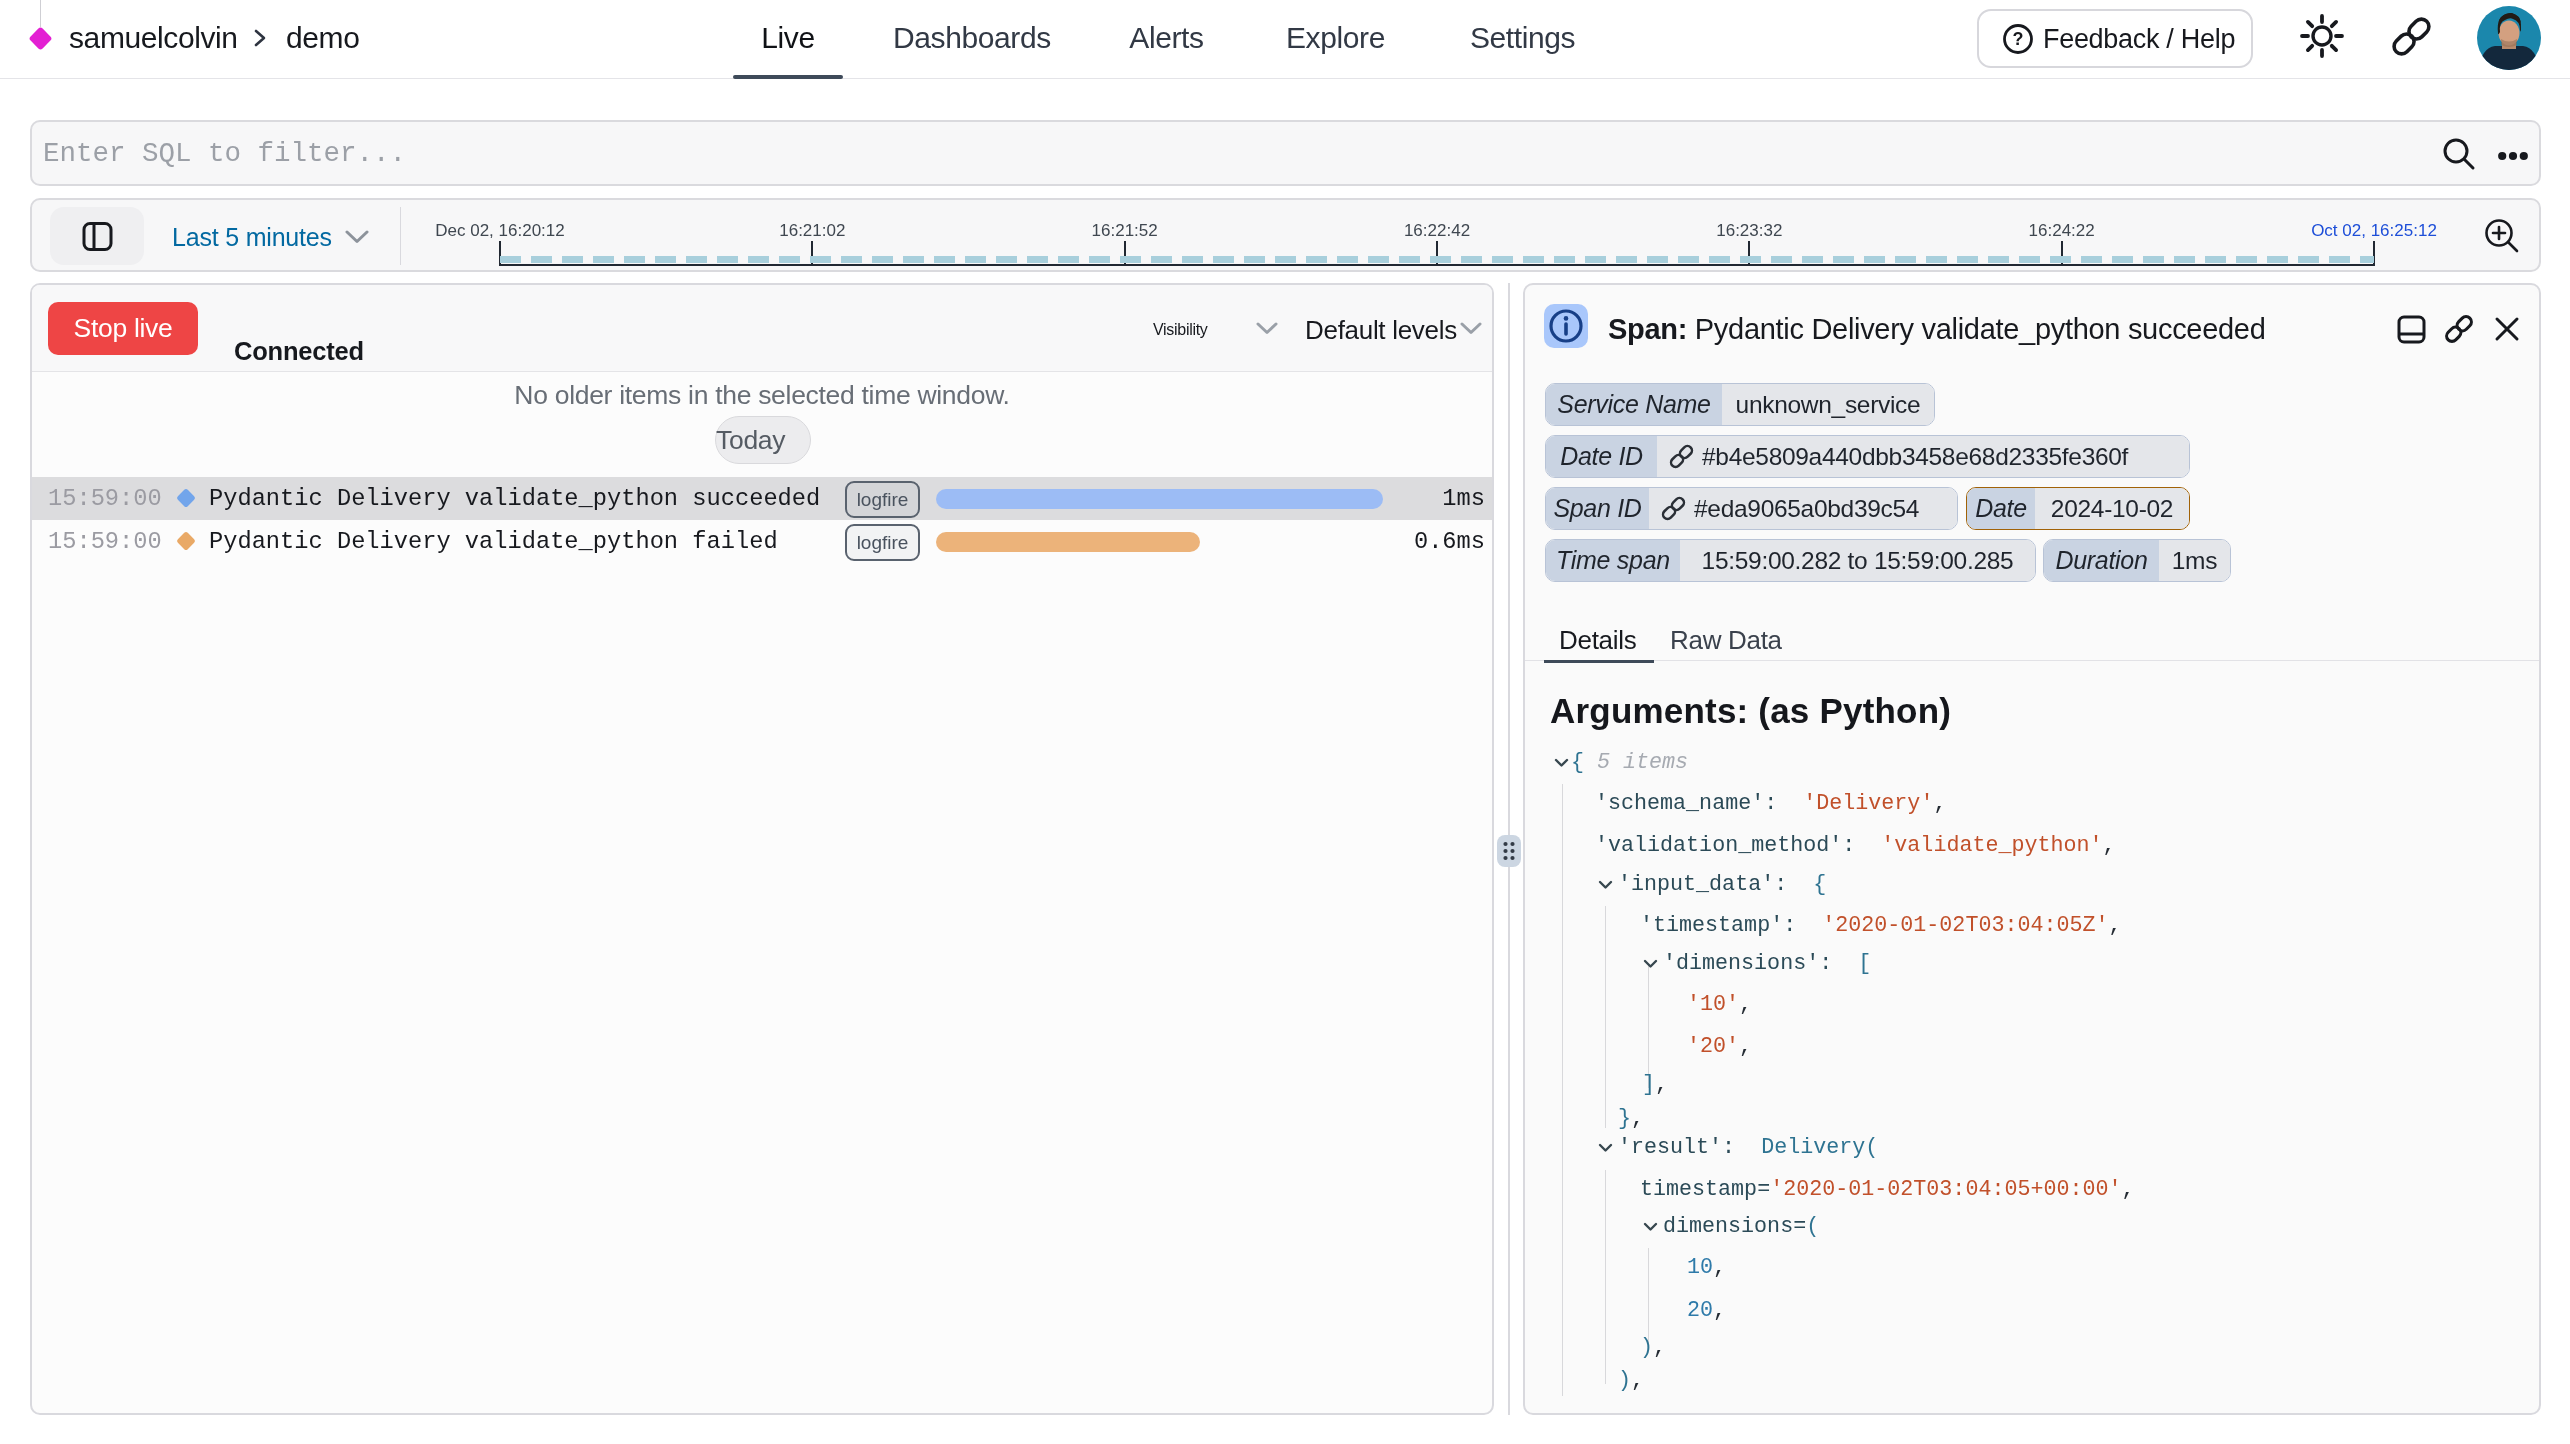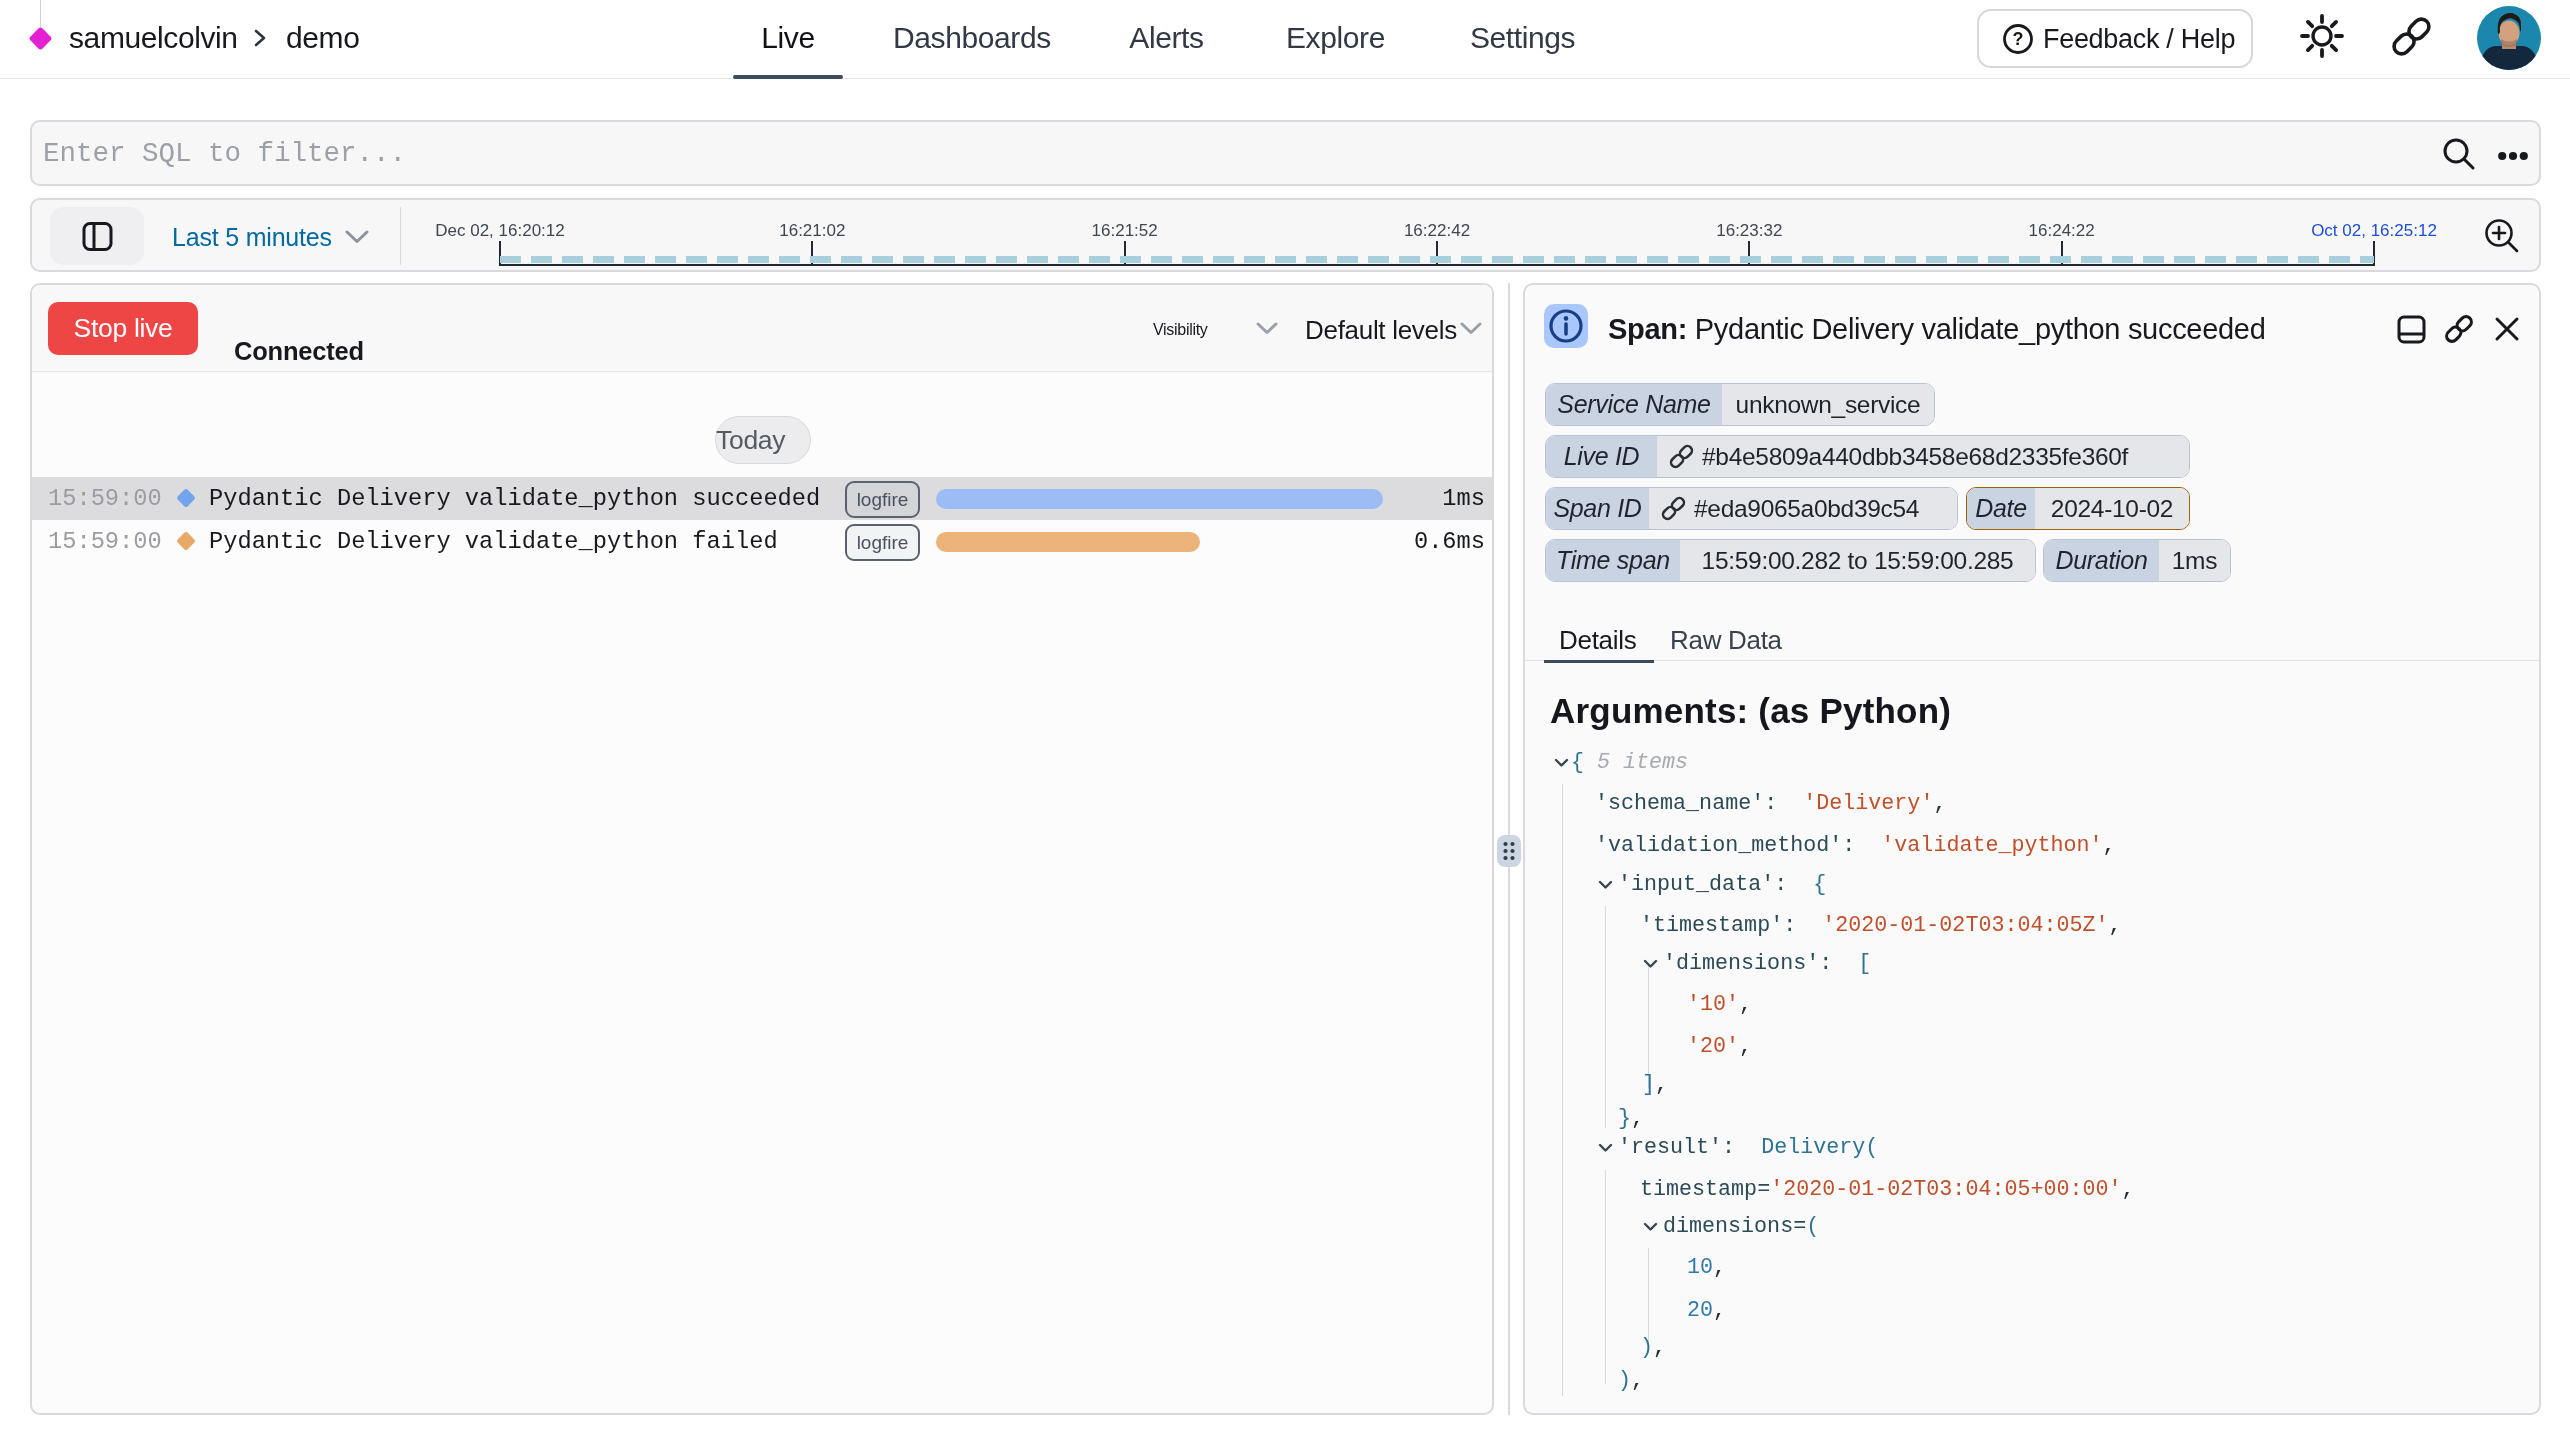--- a/index.html
+++ b/index.html
@@ -136,20 +136,21 @@
   <div class="abs" style="left:202px;top:29px;font-size:25.5px;letter-spacing:-0.2px;font-weight:700;color:#17191e;line-height:30px;margin-top:22px;">Connected</div>
   <div class="abs" style="left:1121px;top:29px;font-size:16px;letter-spacing:-0.3px;color:#17191e;line-height:32px;">Visibility</div>
   <svg class="abs" style="left:1224px;top:37px;" width="22" height="13" viewBox="0 0 22 13">
       <polyline points="2,2 11,10.5 20,2" fill="none" stroke="#9aa0a8" stroke-width="3" stroke-linecap="round" stroke-linejoin="round"></polyline>
     </svg>
   <div class="abs" style="left:1273px;top:29px;font-size:26px;letter-spacing:-0.3px;color:#17191e;line-height:32px;">Default levels</div>
   <svg class="abs" style="left:1428px;top:37px;" width="22" height="13" viewBox="0 0 22 13">
       <polyline points="2,2 11,10.5 20,2" fill="none" stroke="#9aa0a8" stroke-width="3" stroke-linecap="round" stroke-linejoin="round"></polyline>
     </svg>
 
+  <div class="abs" style="left:0;top:94px;width:100%;text-align:center;font-size:26.5px;letter-spacing:-0.3px;color:#686e76;line-height:32px;">No older items in the selected time window.</div>
   <div class="abs" style="left:683px;top:131px;width:96px;height:48px;background:#ececee;border:1px solid #d9d9dc;border-radius:24px;text-align:left;font-size:26.5px;letter-spacing:-0.3px;color:#555b63;line-height:46px;">Today</div>
 
   <div class="abs" style="left:0;top:192px;width:100%;height:43px;background:#dcdcde;"></div>
   <div class="abs mono" style="left:16px;top:201px;font-size:23.7px;color:#9b9ba2;line-height:26px;">15:59:00</div>
   <div class="abs" style="left:147px;top:206px;width:14px;height:14px;background:#72a5eb;transform:rotate(45deg);border-radius:2.5px;"></div>
   <div class="abs mono" style="left:177px;top:201px;font-size:23.7px;color:#17191e;line-height:26px;">Pydantic Delivery validate_python succeeded</div>
   <div class="abs" style="left:813px;top:196px;width:75px;height:37px;border:2px solid #59626e;border-radius:9px;background:rgba(120,125,135,0.07);text-align:center;font-size:19px;color:#49525e;line-height:34px;">logfire</div>
   <div class="abs" style="left:904px;top:204px;width:447px;height:20px;background:#9cbcf5;border-radius:10px;"></div>
   <div class="abs mono" style="left:1410px;top:201px;width:43px;text-align:right;font-size:23.7px;color:#17191e;line-height:26px;">1ms</div>
 
@@ -197,21 +198,21 @@
         <line x1="3" y1="3" x2="23" y2="23"></line>
         <line x1="23" y1="3" x2="3" y2="23"></line>
       </g>
     </svg>
   <div id="tags">
       <div class="abs" style="left:20px;top:98px;height:43px;border:1px solid #b8c3d6;border-radius:10px;overflow:hidden;display:flex;align-items:stretch;">
       <div style="background:#c9d3e2;color:#1f242c;font-style:italic;font-size:25px;letter-spacing:-0.3px;width:176px;display:flex;align-items:center;justify-content:center;">Service Name</div>
       <div style="background:#e4e6ea;color:#1f242c;font-size:24.5px;letter-spacing:-0.3px;width:212px;display:flex;align-items:center;justify-content:center;">unknown_service</div>
     </div>
       <div class="abs" style="left:20px;top:150px;height:43px;border:1px solid #b8c3d6;border-radius:10px;overflow:hidden;display:flex;align-items:stretch;">
-      <div style="background:#c9d3e2;color:#1f242c;font-style:italic;font-size:25px;letter-spacing:-0.3px;width:111px;display:flex;align-items:center;justify-content:center;">Live ID</div>
+      <div style="background:#c9d3e2;color:#1f242c;font-style:italic;font-size:25px;letter-spacing:-0.3px;width:111px;display:flex;align-items:center;justify-content:center;">Date ID</div>
       <div style="background:#e4e6ea;color:#1f242c;font-size:24.5px;letter-spacing:-0.3px;width:532px;display:flex;align-items:center;justify-content:flex-start;padding-left:11px;"><svg style="flex:none;margin-right:7px;" width="27" height="27" viewBox="0 0 45 45">
             <g transform="rotate(-45 22.5 22.5)" fill="none" stroke="#2a2f36" stroke-width="4.2">
               <rect x="1" y="15" width="22" height="15" rx="7.5"></rect>
               <rect x="22" y="15" width="22" height="15" rx="7.5"></rect>
             </g>
           </svg>#b4e5809a440dbb3458e68d2335fe360f</div>
     </div>
       <div class="abs" style="left:20px;top:202px;height:43px;border:1px solid #b8c3d6;border-radius:10px;overflow:hidden;display:flex;align-items:stretch;">
       <div style="background:#c9d3e2;color:#1f242c;font-style:italic;font-size:25px;letter-spacing:-0.3px;width:103px;display:flex;align-items:center;justify-content:center;">Span ID</div>
       <div style="background:#e4e6ea;color:#1f242c;font-size:24.5px;letter-spacing:-0.3px;width:308px;display:flex;align-items:center;justify-content:flex-start;padding-left:11px;"><svg style="flex:none;margin-right:7px;" width="27" height="27" viewBox="0 0 45 45">

